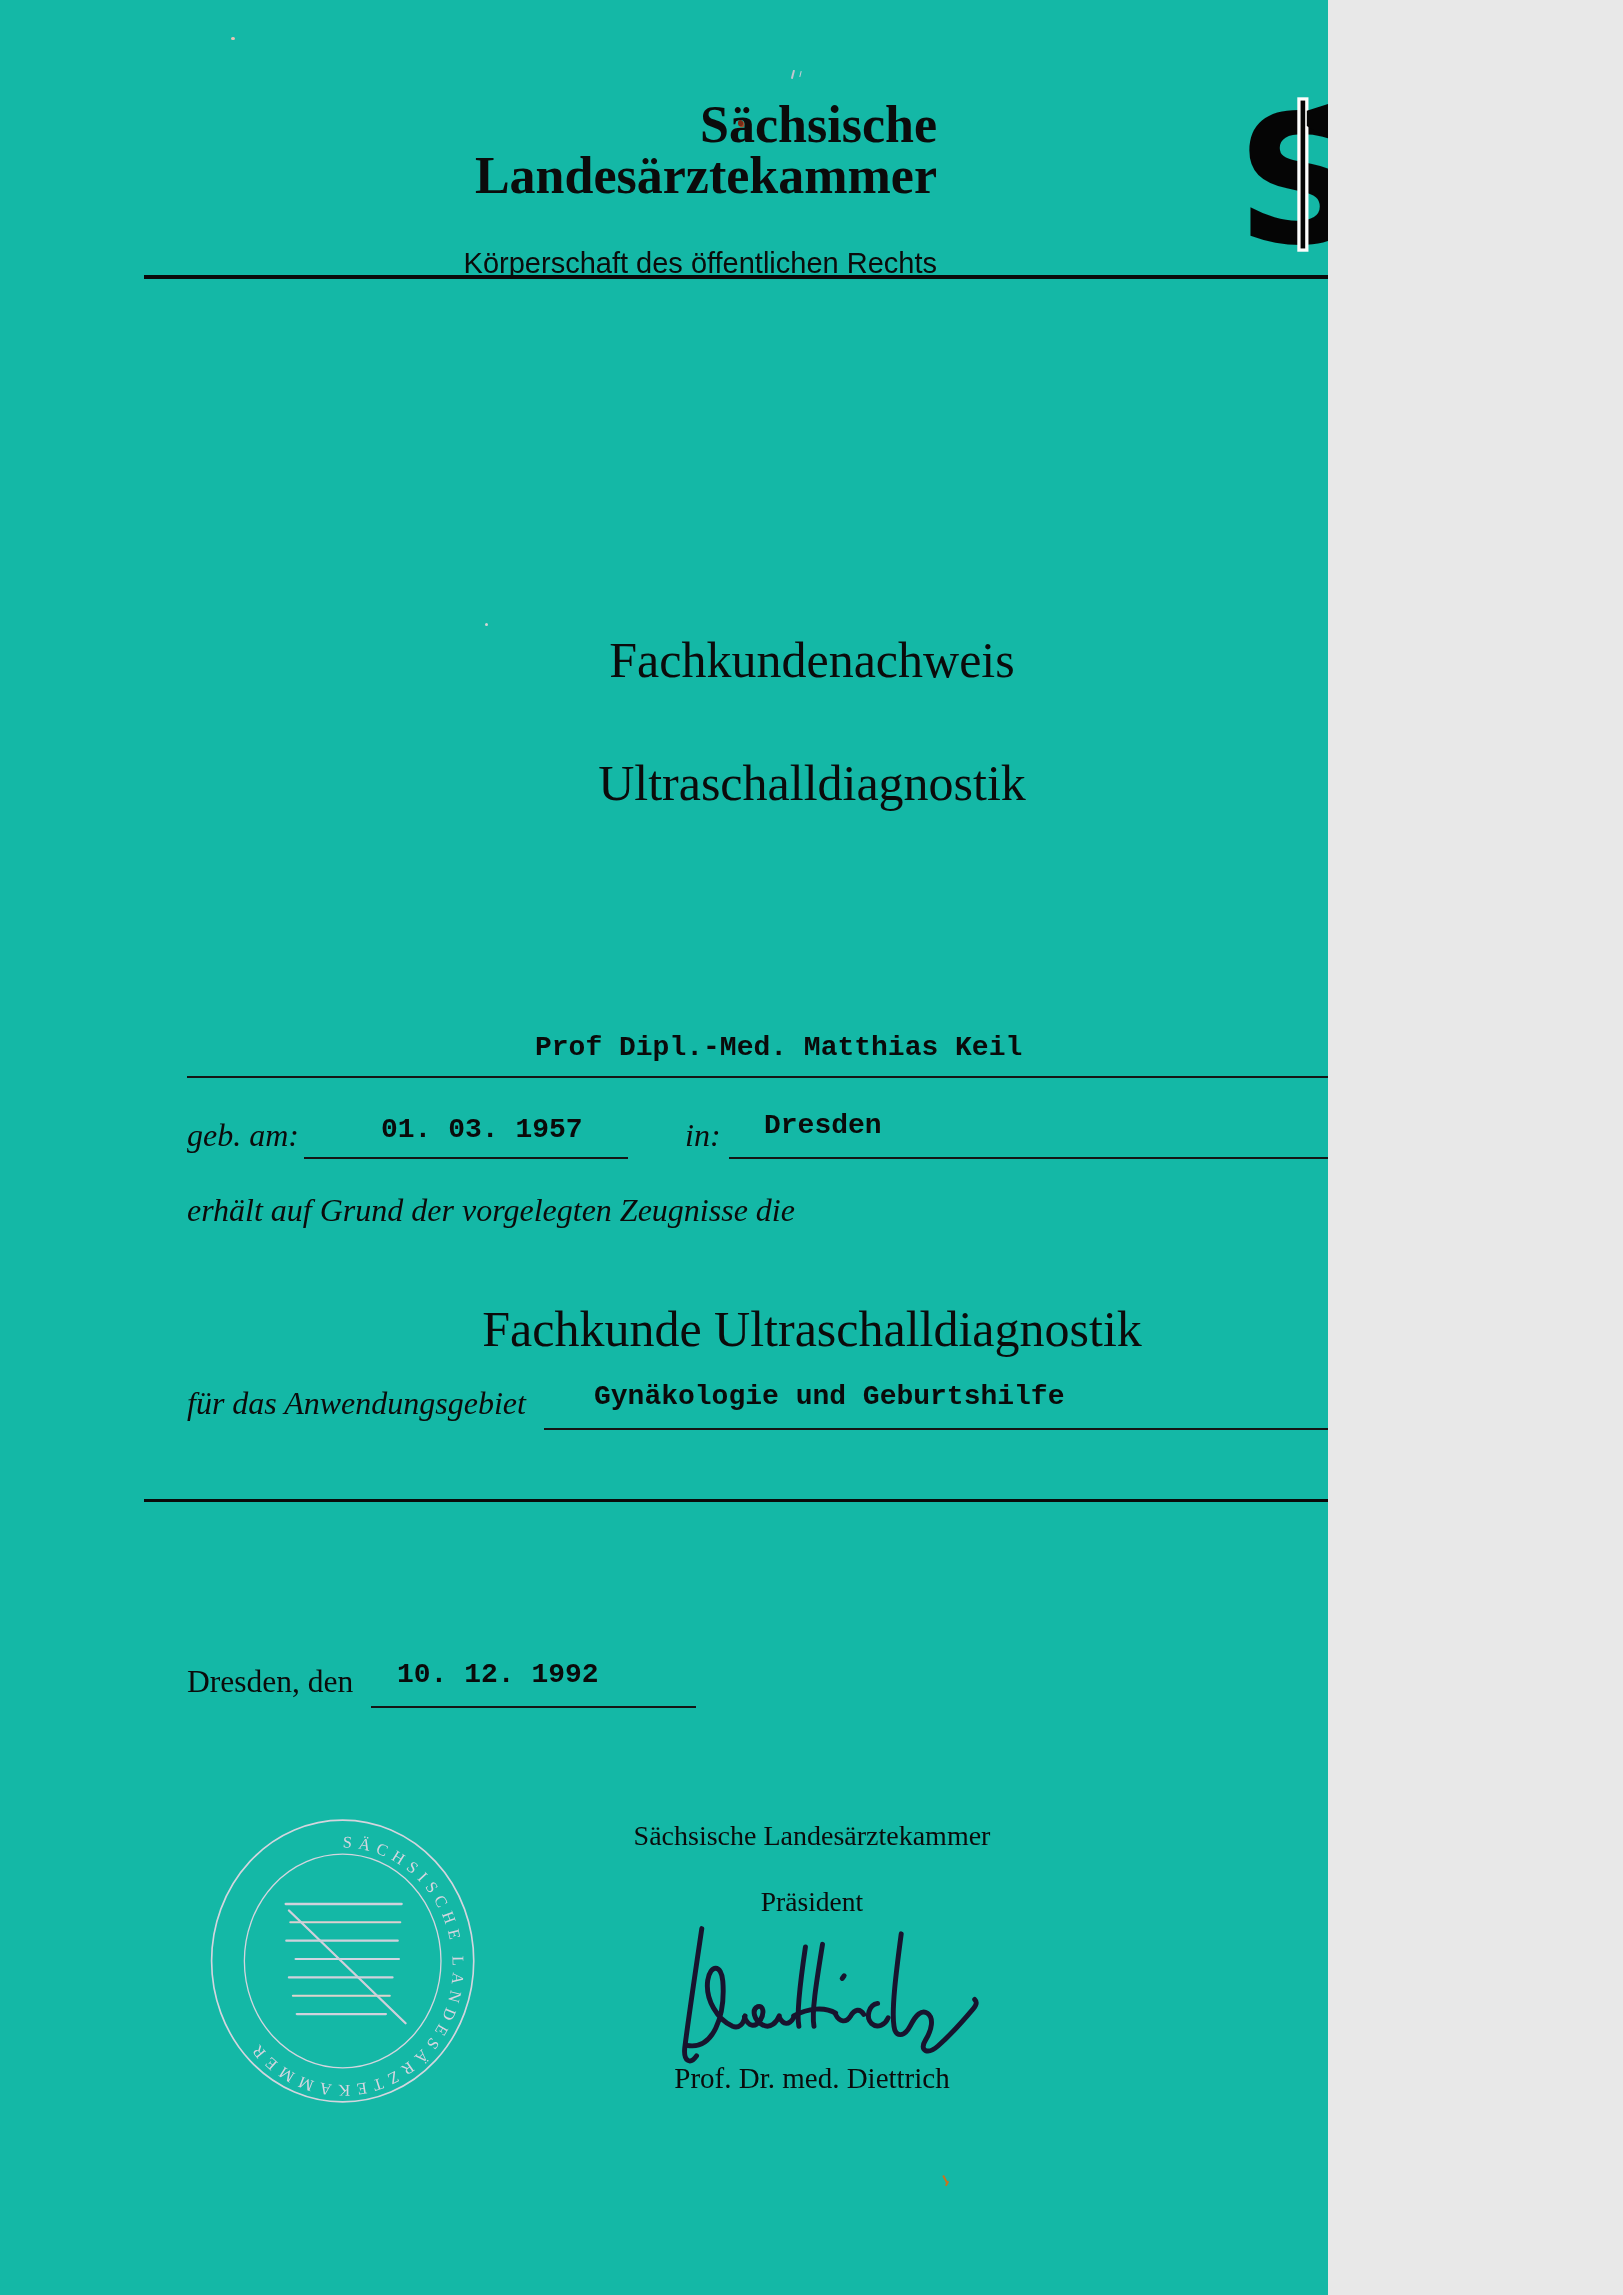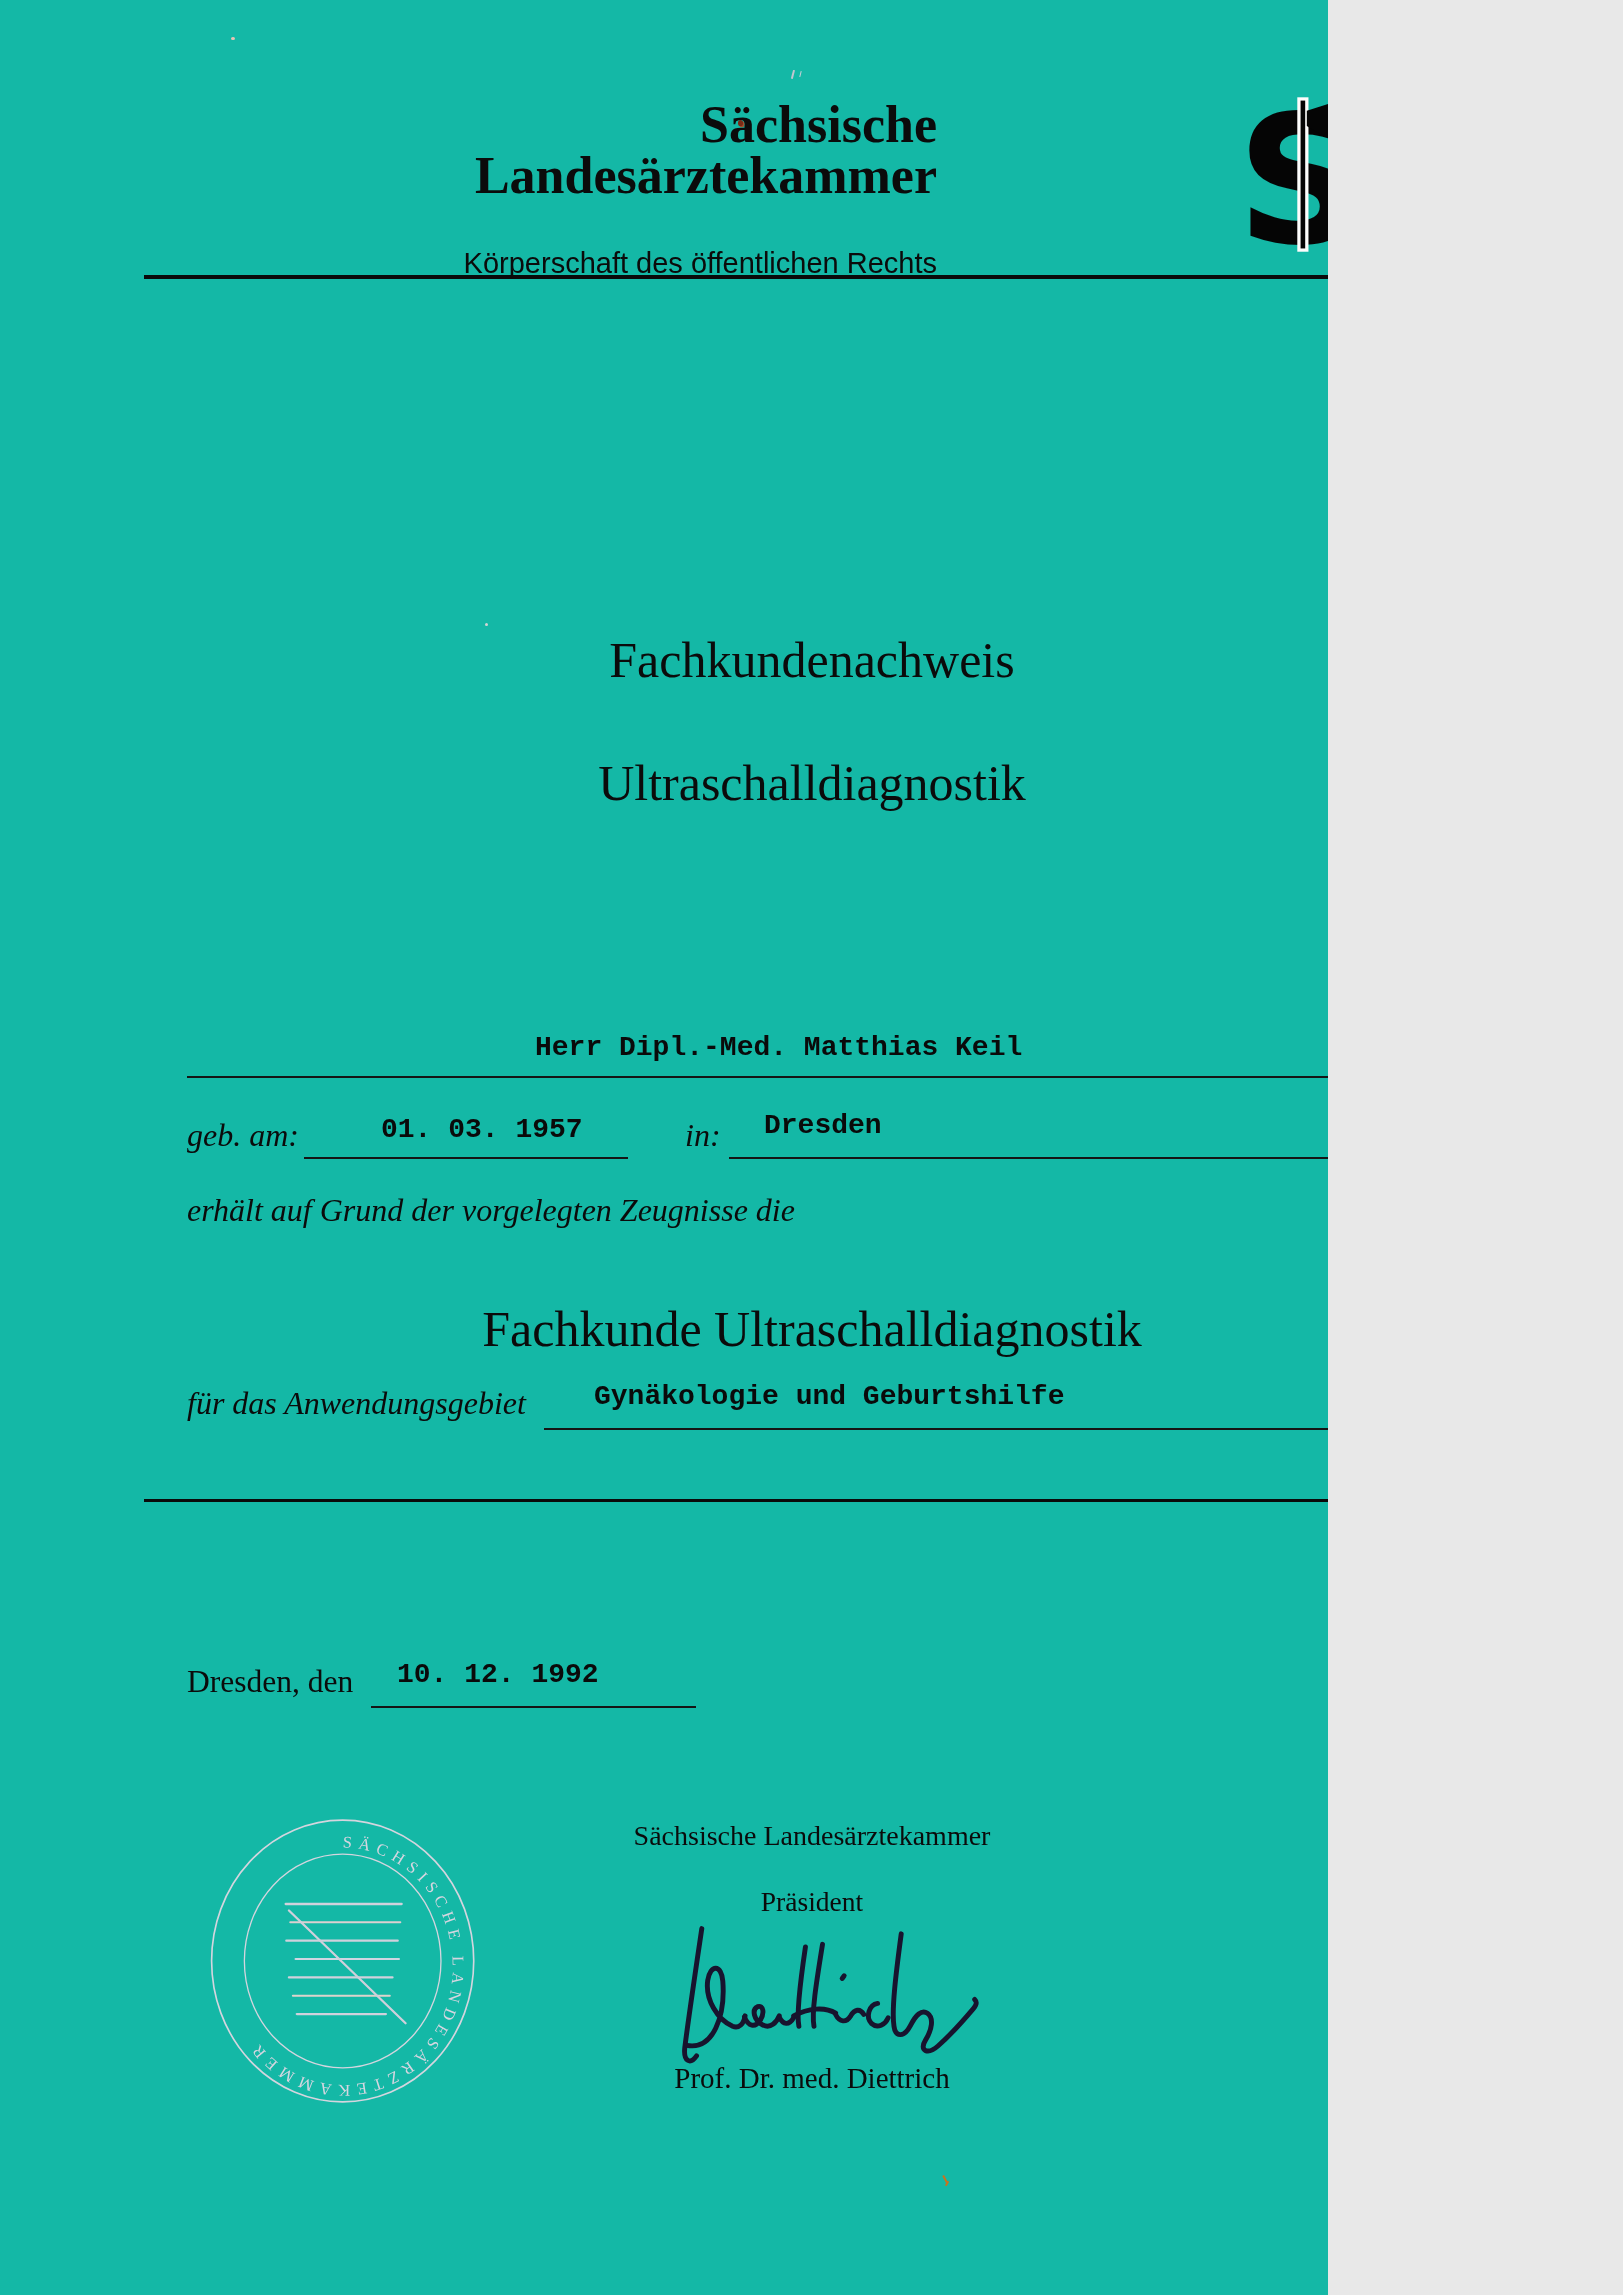--- a/index.html
+++ b/index.html
@@ -69,21 +69,21 @@
         </g>
       </g>
     </g>
   </svg>
 
   <div class="rule" style="left:144px;top:275px;width:1287px;height:3.9px;"></div>
 
   <div class="abs serif title-big center-line" style="top:614px;">Fachkundenachweis</div>
   <div class="abs serif title-big center-line" style="top:737px;">Ultraschalldiagnostik</div>
 
-  <div class="abs mono entry" style="left:535px;top:1034px;">Herr Dipl.-Med. Matthias Keil</div>
+  <div class="abs mono entry" style="left:535px;top:1034px;">Prof Dipl.-Med. Matthias Keil</div>
   <div class="uline" style="left:187px;top:1076px;width:1244px;"></div>
 
   <div class="abs serif label" style="left:187px;top:1119px;">geb. am:</div>
   <div class="abs mono entry" style="left:348px;top:1116px;margin-left:33px;">01. 03. 1957</div>
   <div class="uline" style="left:304px;top:1157px;width:324px;"></div>
   <div class="abs serif label" style="left:685px;top:1119px;">in:</div>
   <div class="abs mono entry" style="left:764px;top:1112px;">Dresden</div>
   <div class="uline" style="left:729px;top:1157px;width:663px;"></div>
 
   <div class="abs serif title-big center-line" style="top:1283px;">Fachkunde Ultraschalldiagnostik</div>

